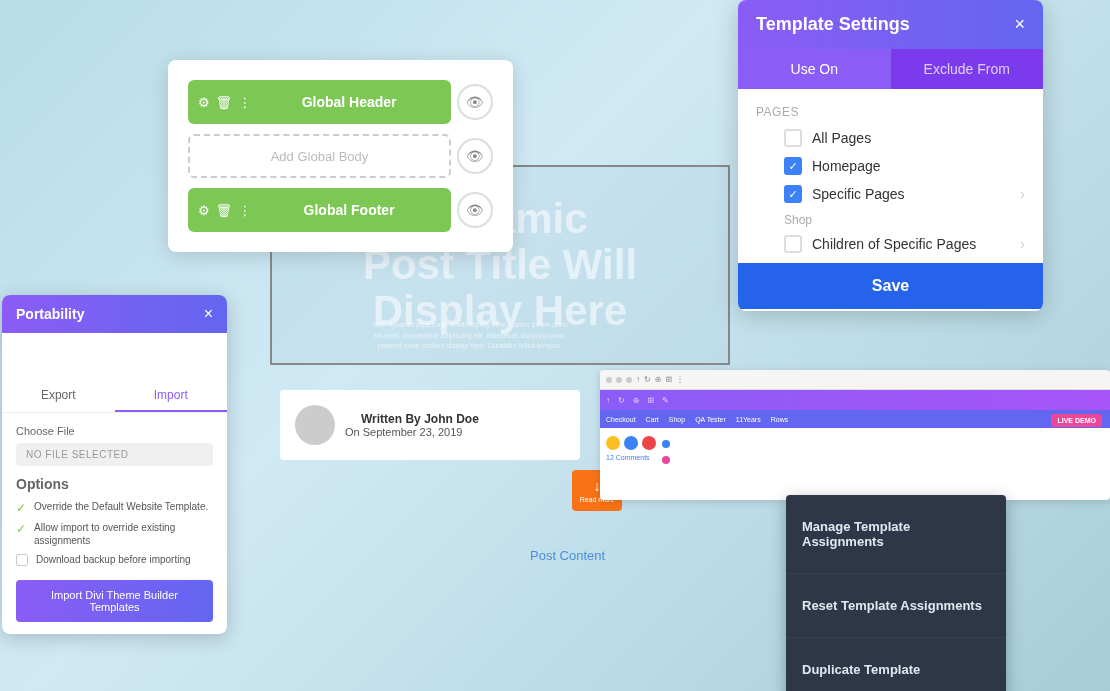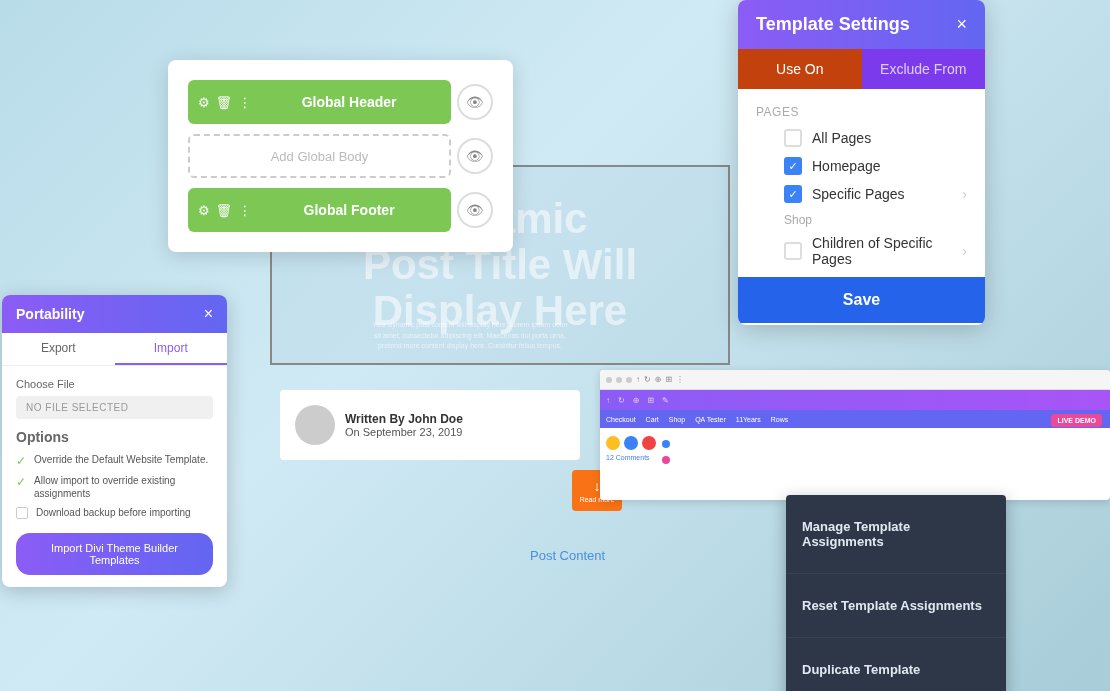--- a/index.html
+++ b/index.html
@@ -70,21 +70,21 @@
       z-index: 2;
     }
     .avatar-circle {
       width: 40px;
       height: 40px;
       border-radius: 50%;
       background: #ccc;
       flex-shrink: 0;
     }
     .written-by-text { font-size: 11px; color: #555; }
-    .written-by-name { font-weight: bold; font-size: 12px; color: #333; }
+    .written-by-name { font-weight: bold; font-size: 12px; color: #333; margin-left: 16px; }
 
     
     .post-content-label {
       position: absolute;
       top: 548px;
       left: 530px;
       font-size: 13px;
       color: #4a90d9;
       z-index: 2;
       font-weight: 500;
@@ -244,20 +244,21 @@
       display: flex;
       border-bottom: 1px solid #eee;
     }
     .port-tab {
       flex: 1;
       padding: 8px;
       text-align: center;
       font-size: 12px;
       cursor: pointer;
       color: #666;
+      margin-top: 47px;
     }
     .port-tab-active {
       color: #8b5cf6;
       border-bottom: 2px solid #8b5cf6;
     }
     .portability-body { padding: 12px 14px; }
     .choose-file-label { font-size: 11px; color: #666; margin-bottom: 6px; }
     .file-input-area {
       background: #f0f0f0;
       border-radius: 4px;
@@ -287,34 +288,34 @@
       border-radius: 2px;
       margin-top: 1px;
       flex-shrink: 0;
     }
     .option-text { font-size: 10px; color: #555; line-height: 1.3; }
     .import-btn {
       width: 100%;
       background: linear-gradient(90deg, #8b5cf6, #6366f1);
       color: white;
       border: none;
-      border-radius: 14px;
+      border-radius: 4px;
       padding: 9px;
       font-size: 11px;
       cursor: pointer;
       margin-top: 8px;
       font-weight: 500;
     }
 
     
     .template-settings-panel {
       position: absolute;
       top: 0px;
       left: 738px;
-      width: 247px;
+      width: 305px;
       background: white;
       border-radius: 8px;
       z-index: 10;
       box-shadow: 0 4px 24px rgba(0,0,0,0.2);
       overflow: hidden;
     }
     .ts-header {
       background: linear-gradient(90deg, #8b5cf6, #6366f1);
       padding: 14px 18px;
       display: flex;
@@ -329,21 +330,21 @@
     }
     .ts-tab {
       flex: 1;
       padding: 12px;
       text-align: center;
       font-size: 14px;
       cursor: pointer;
       color: rgba(255,255,255,0.75);
     }
     .ts-tab-active {
-      background: #c2410c;
+      background: #8b5cf6;
       color: white;
       font-weight: 500;
     }
     .ts-body { padding: 16px 18px; }
     .ts-section-label { font-size: 12px; color: #aaa; margin-bottom: 10px; text-transform: uppercase; letter-spacing: 0.5px; }
     .ts-option {
       display: flex;
       align-items: center;
       gap: 10px;
       margin-bottom: 10px;

